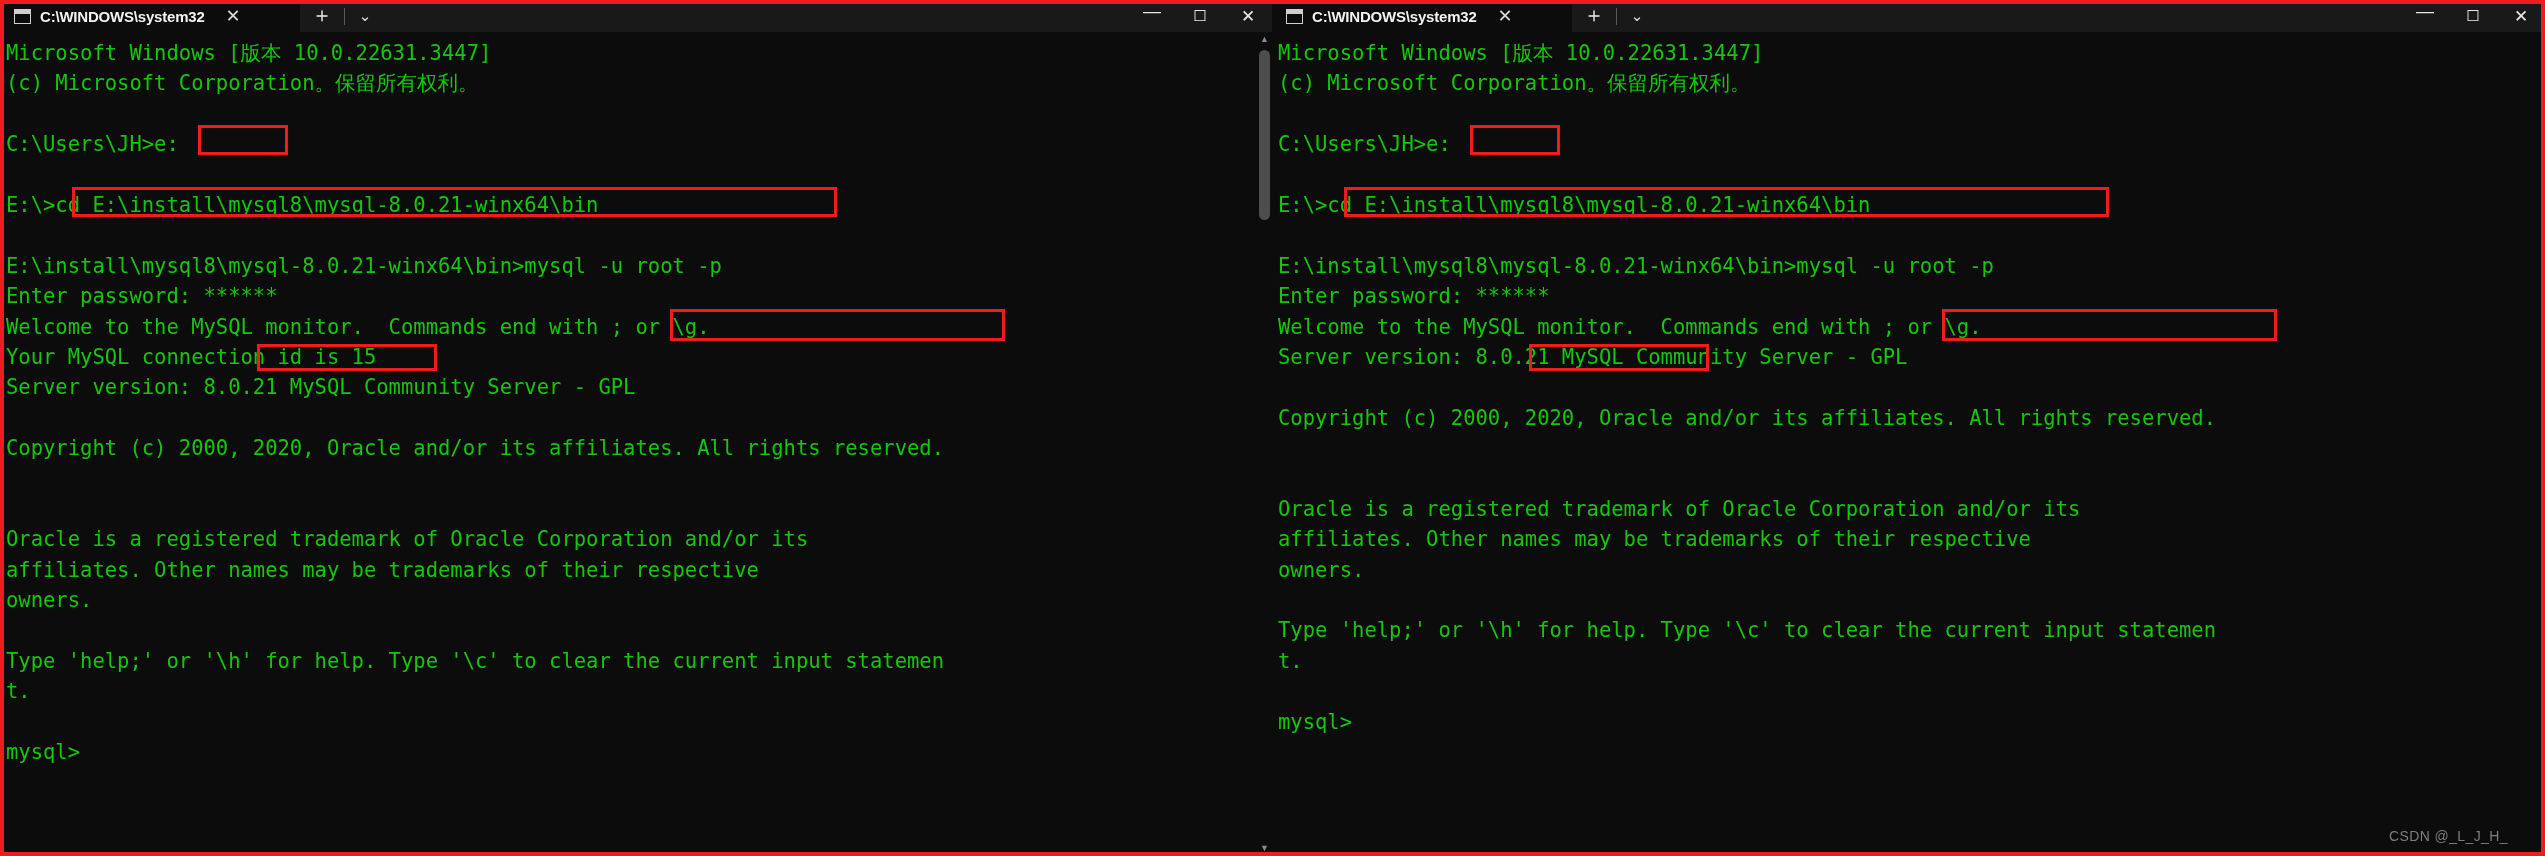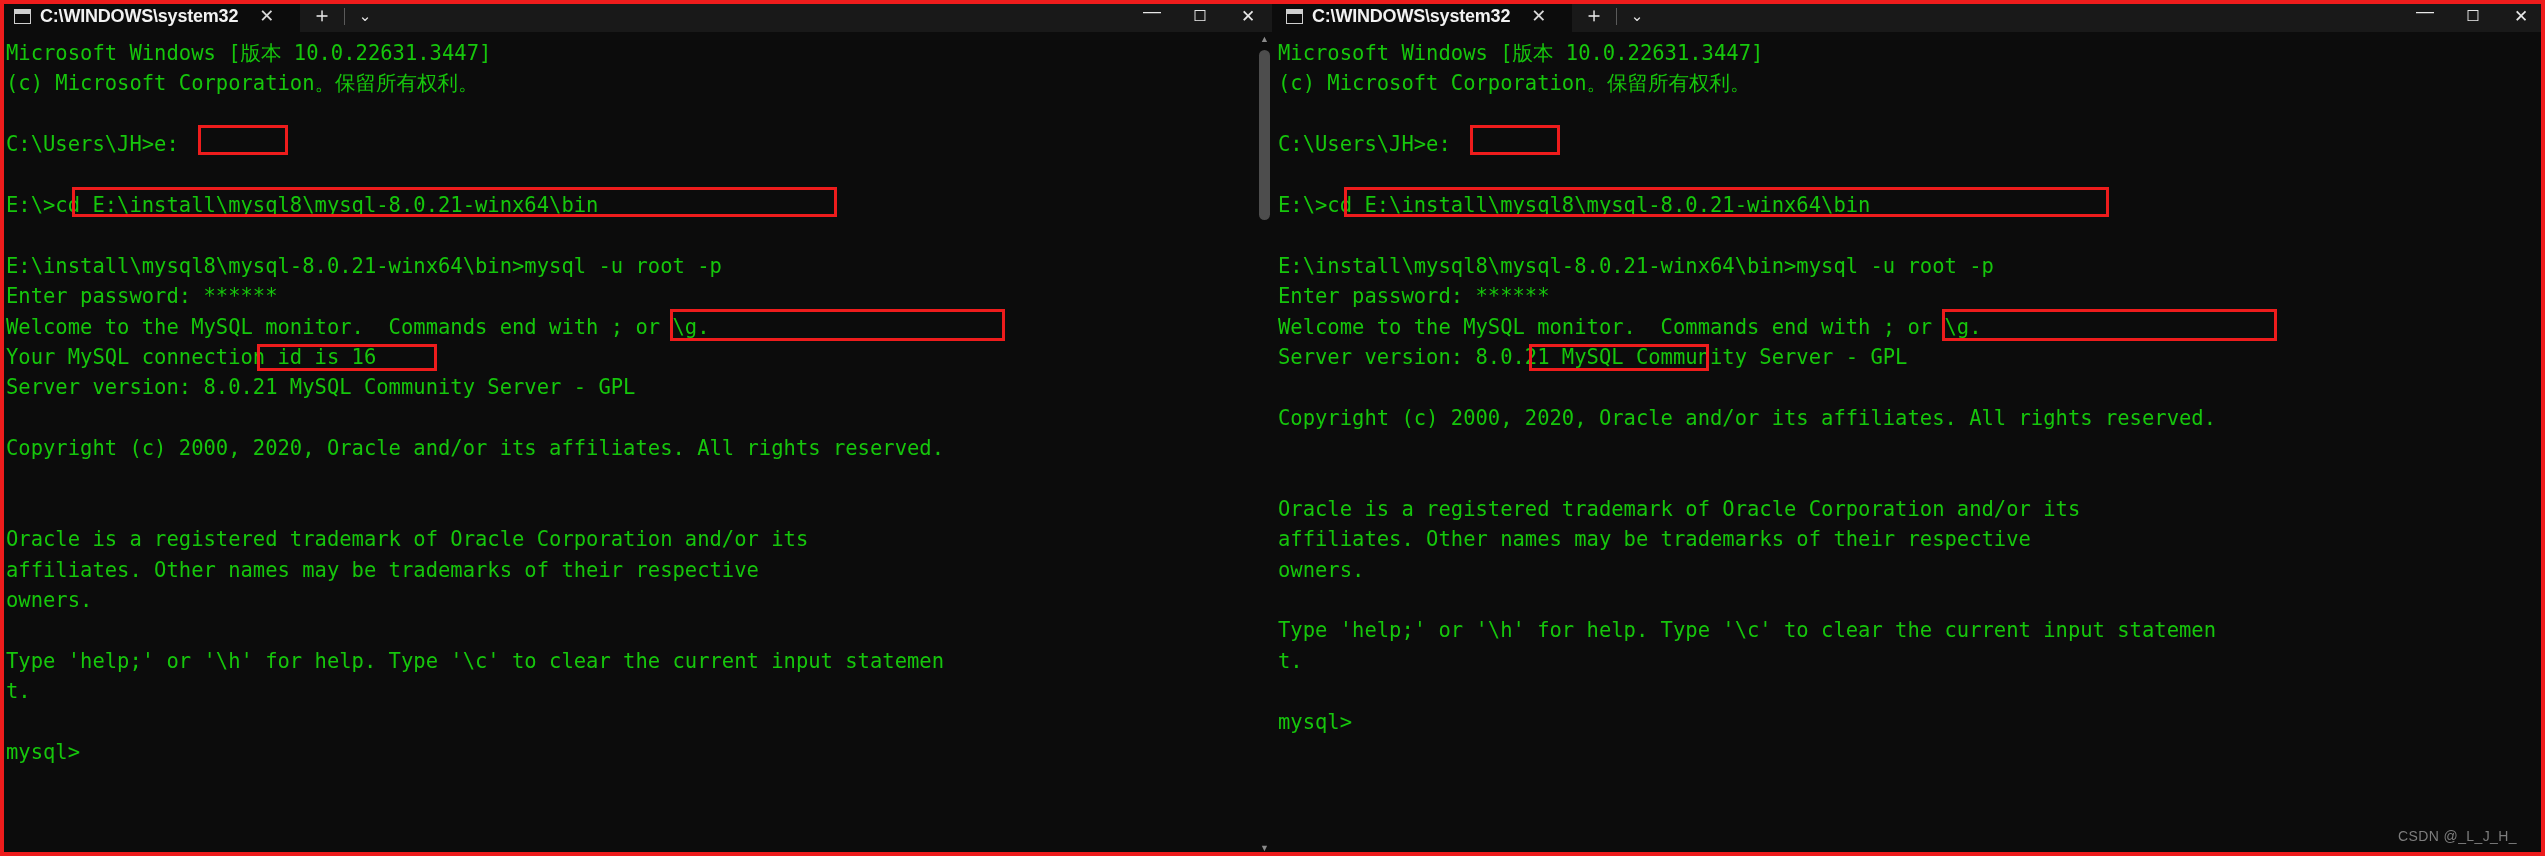--- a/index.html
+++ b/index.html
@@ -63,21 +63,21 @@
   .tab-icon::before {
     content: "";
     position: absolute;
     left: 0; right: 0; top: 0;
     height: 4px;
     background: #cfcfcf;
   }
   .tab-title {
     color: #f2f2f2;
     font-family: "Liberation Sans", sans-serif;
-    font-size: 18px;
+    font-size: 15px;
     font-weight: 600;
     white-space: nowrap;
     overflow: hidden;
     max-width: 205px;
     letter-spacing: -0.2px;
   }
   .tab-close {
     color: #d8d8d8;
     font-family: "Liberation Sans", sans-serif;
     font-size: 18px;
@@ -177,21 +177,21 @@
   .sb-down { bottom: 0; }
   .sb-thumb {
     position: absolute;
     left: 2px; top: 18px;
     width: 11px; height: 170px;
     background: #4d4d4d;
     border-radius: 6px;
   }
   .watermark {
     position: absolute;
-    right: 28px; bottom: 12px;
+    right: 37px; bottom: 12px;
     color: #7d7d7d;
     font-family: "Liberation Sans", sans-serif;
     font-size: 14px;
     z-index: 40;
     letter-spacing: 0.4px;
   }
 </style>
 </head>
 <body>
 
@@ -222,21 +222,21 @@
       <div class="line">Microsoft Windows [版本 10.0.22631.3447]</div>
       <div class="line">(c) Microsoft Corporation。保留所有权利。</div>
       <div class="line blank"></div>
       <div class="line">C:\Users\JH&gt;e:</div>
       <div class="line blank"></div>
       <div class="line">E:\&gt;cd E:\install\mysql8\mysql-8.0.21-winx64\bin</div>
       <div class="line blank"></div>
       <div class="line">E:\install\mysql8\mysql-8.0.21-winx64\bin&gt;mysql -u root -p</div>
       <div class="line">Enter password: ******</div>
       <div class="line">Welcome to the MySQL monitor.  Commands end with ; or \g.</div>
-      <div class="line">Your MySQL connection id is 16</div>
+      <div class="line">Your MySQL connection id is 15</div>
       <div class="line">Server version: 8.0.21 MySQL Community Server - GPL</div>
       <div class="line blank"></div>
       <div class="line">Copyright (c) 2000, 2020, Oracle and/or its affiliates. All rights reserved.</div>
       <div class="line blank"></div>
       <div class="line blank"></div>
       <div class="line">Oracle is a registered trademark of Oracle Corporation and/or its</div>
       <div class="line">affiliates. Other names may be trademarks of their respective</div>
       <div class="line">owners.</div>
       <div class="line blank"></div>
       <div class="line">Type 'help;' or '\h' for help. Type '\c' to clear the current input statemen</div>

